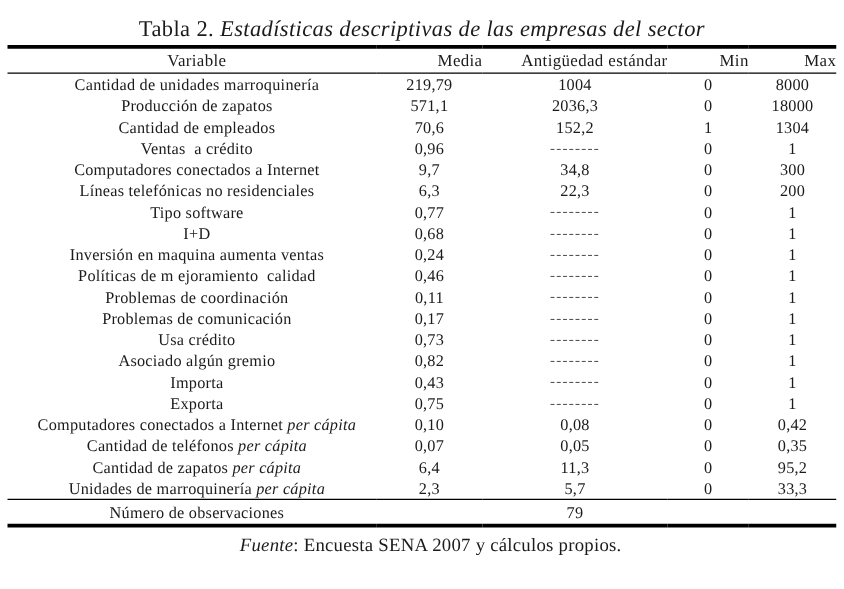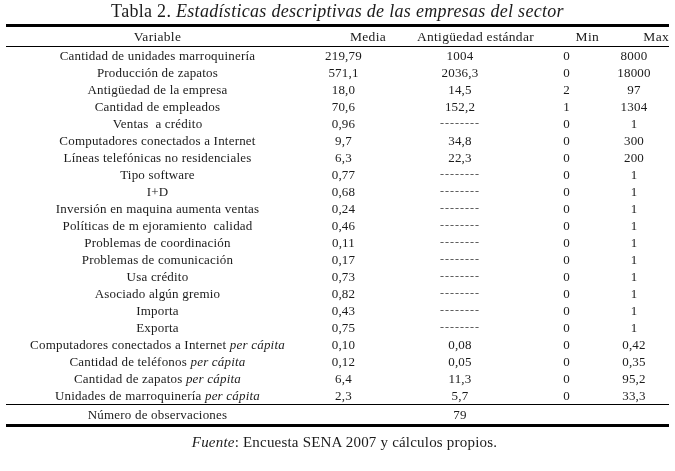--- a/index.html
+++ b/index.html
@@ -11,21 +11,21 @@
     width: 675px;
     height: 471px;
     font-family: "Liberation Serif", "DejaVu Serif", serif;
     color: #1b1b1b;
     overflow: hidden;
   }
   .page {
     width: 675px;
     height: 361px;
     box-sizing: border-box;
-    padding-top: 0;
+    padding-top: 12px;
   }
   .title {
     text-align: center;
     font-size: 18px;
     line-height: 23px;
     letter-spacing: 0.3px;
     white-space: nowrap;
   }
   .title .t-italic {
     font-style: italic;
@@ -115,27 +115,20 @@
           <td>8000</td>
         </tr>
         <tr>
           <td class="var">Producción de zapatos</td>
           <td>571,1</td>
           <td>2036,3</td>
           <td>0</td>
           <td>18000</td>
         </tr>
         <tr>
-          <td class="var">Antigüedad de la empresa</td>
-          <td>18,0</td>
-          <td>14,5</td>
-          <td>2</td>
-          <td>97</td>
-        </tr>
-        <tr>
           <td class="var">Cantidad de empleados</td>
           <td>70,6</td>
           <td>152,2</td>
           <td>1</td>
           <td>1304</td>
         </tr>
         <tr>
           <td class="var">Ventas  a crédito</td>
           <td>0,96</td>
           <td class="dashes">--------</td>
@@ -228,21 +221,21 @@
         </tr>
         <tr>
           <td class="var">Computadores conectados a Internet <span class="per-capita">per cápita</span></td>
           <td>0,10</td>
           <td>0,08</td>
           <td>0</td>
           <td>0,42</td>
         </tr>
         <tr>
           <td class="var">Cantidad de teléfonos <span class="per-capita">per cápita</span></td>
-          <td>0,12</td>
+          <td>0,07</td>
           <td>0,05</td>
           <td>0</td>
           <td>0,35</td>
         </tr>
         <tr>
           <td class="var">Cantidad de zapatos <span class="per-capita">per cápita</span></td>
           <td>6,4</td>
           <td>11,3</td>
           <td>0</td>
           <td>95,2</td>

